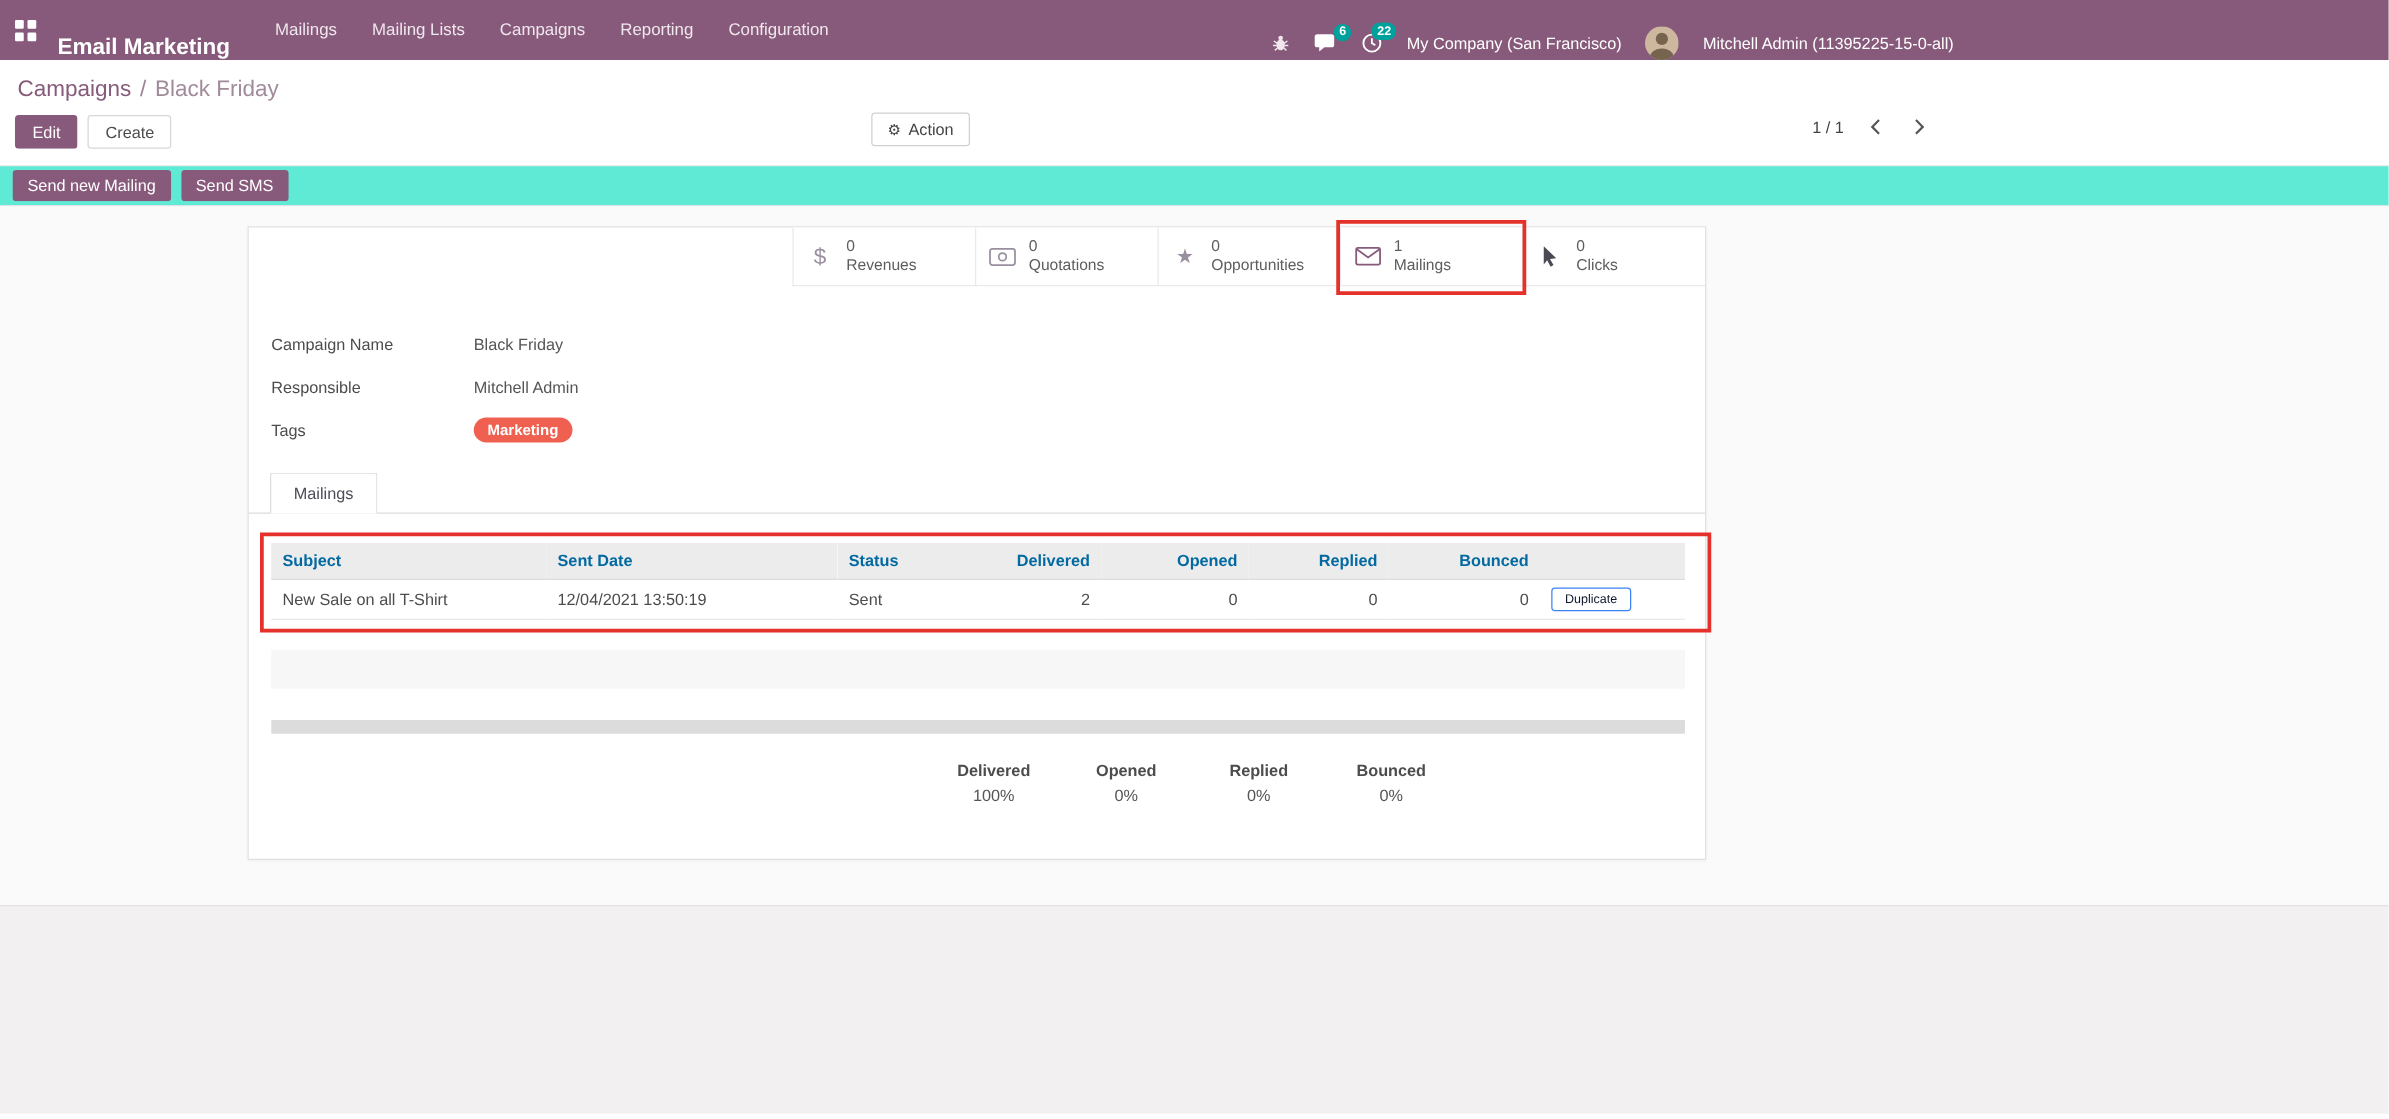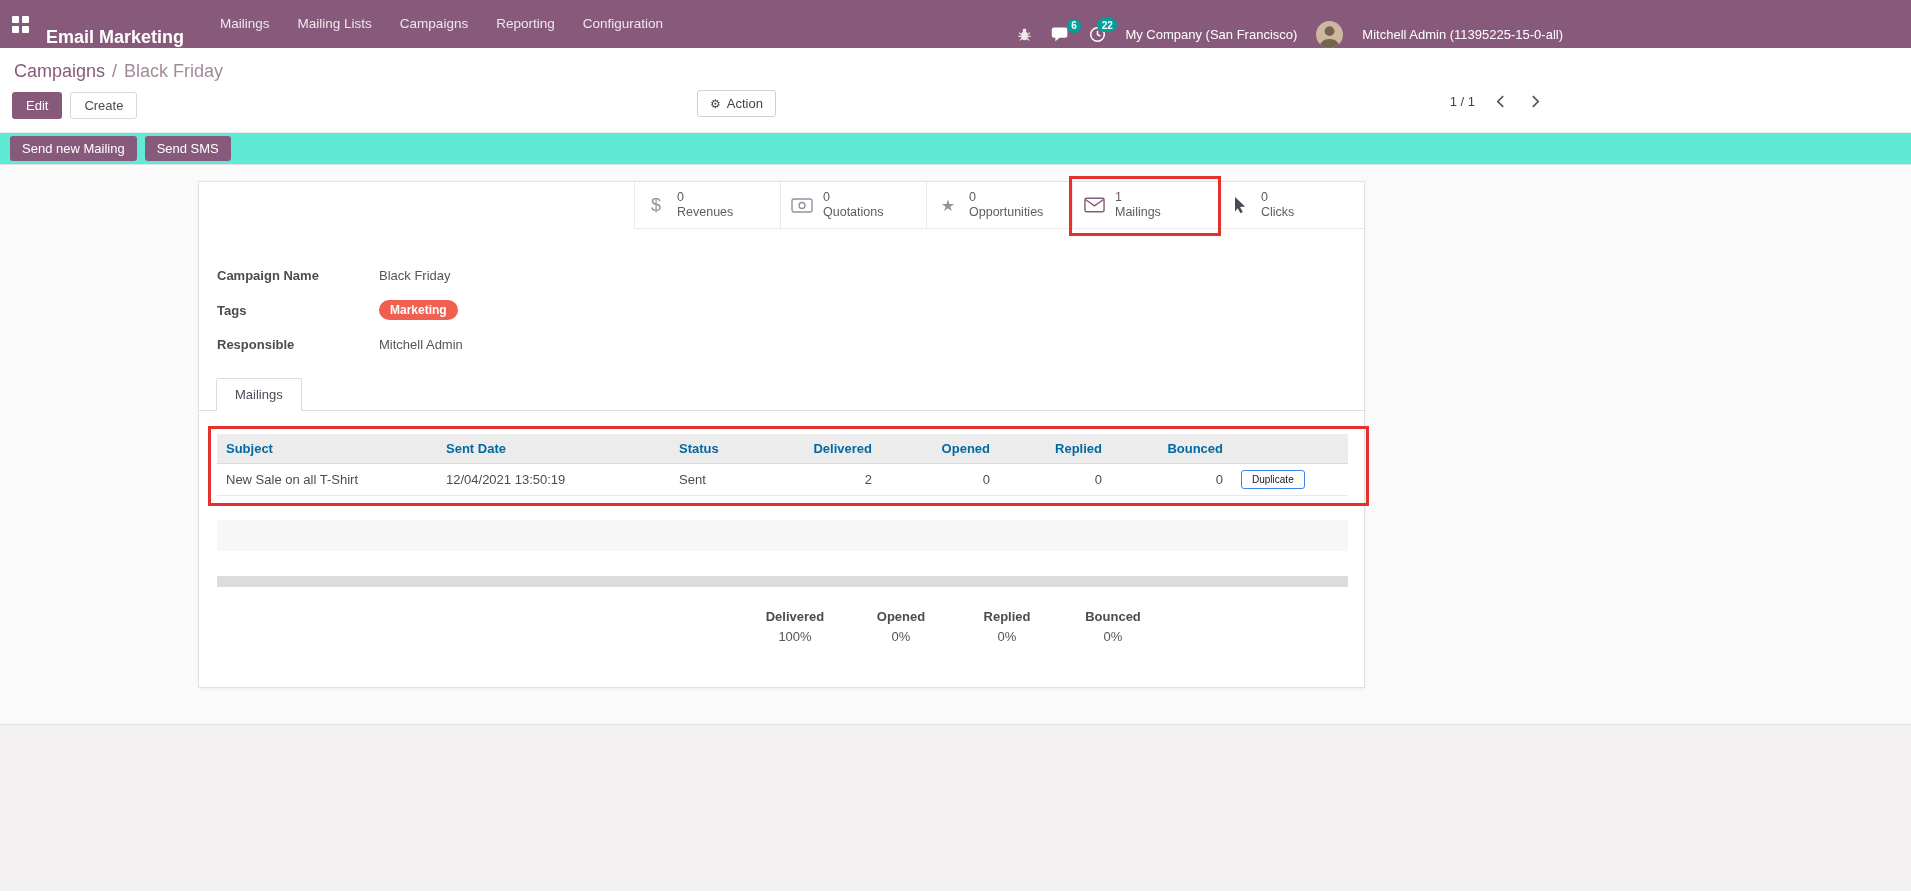--- a/index.html
+++ b/index.html
@@ -53,21 +53,21 @@
   .stat{width:146px;height:47px;border-left:1px solid #ebe9eb;border-bottom:1px solid #ebe9eb;display:flex;align-items:center;gap:10px;padding:0 10px;cursor:pointer;background:#fff;position:relative}
   .stat .s-icon{color:#998f9e;display:flex;align-items:center;width:22px;justify-content:center;font-size:18px}
   .stat .s-txt{display:flex;flex-direction:column;line-height:15px;font-size:12.5px;color:#5d5d5d}
 
   .annotation{position:absolute;border:3px solid var(--annotation_red,#E5312B);pointer-events:none;z-index:5}
   .stat-annotation{top:-6px;bottom:-8px;left:-4px;right:-3px}
   .table-annotation{top:-8px;bottom:-10px;left:-9px;right:-21px}
 
   .fields{margin:37px 0 0 18px}
   .field{display:flex;margin-bottom:15px;align-items:center;min-height:19px}
-  .field label{width:162px;font-weight:700;font-size:13px;color:#4c4c4c}
+  .field label{width:162px;font-weight:400;font-size:13px;color:#4c4c4c}
   .field .value{font-size:13px;color:#555}
   .link{color:var(--link,#7C7BAD);cursor:pointer;text-decoration:none}
   .tag{background:var(--tag_orange,#F06050);color:#fff;font-size:12px;font-weight:700;padding:3px 11px;border-radius:11px;display:inline-block}
 
   .tabs{margin-top:24px;border-bottom:1px solid #ddd;padding-left:17px;display:flex}
   .tab{padding:8px 18px;border:1px solid #ddd;border-bottom:1px solid #fff;margin-bottom:-1px;background:#fff;font-size:13px;color:#4f4a58;cursor:pointer;border-radius:2px 2px 0 0}
 
   .table-wrap{position:relative;margin:23px 16px 0 18px}
   table{width:100%;border-collapse:collapse;font-size:13px;table-layout:fixed}
   thead th{background:#ececec;font-weight:700;text-align:left;padding:7px 9px;color:#0369a1;border-bottom:1px solid #dcdcdc;cursor:pointer;overflow:hidden;white-space:nowrap}
@@ -226,26 +226,26 @@
         </span>
       </div>
     </div>
 
     <div class="fields">
       <div class="field">
         <label>Campaign Name</label>
         <span class="value">Black Friday</span>
       </div>
       <div class="field">
+        <label>Responsible</label>
+        <a class="value link">Mitchell Admin</a>
+      </div>
+      <div class="field">
         <label>Tags</label>
         <span class="tag">Marketing</span>
-      </div>
-      <div class="field">
-        <label>Responsible</label>
-        <a class="value link">Mitchell Admin</a>
       </div>
     </div>
 
     <div class="tabs">
       <span class="tab">Mailings</span>
     </div>
 
     <div class="table-wrap">
       <table>
         <colgroup>

